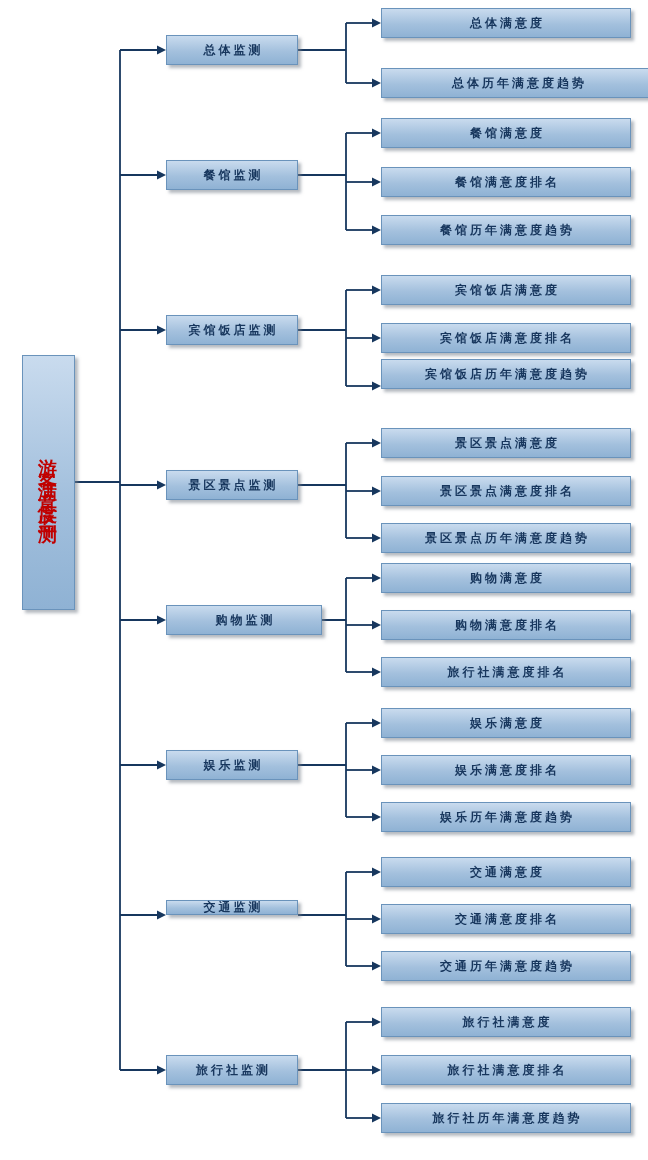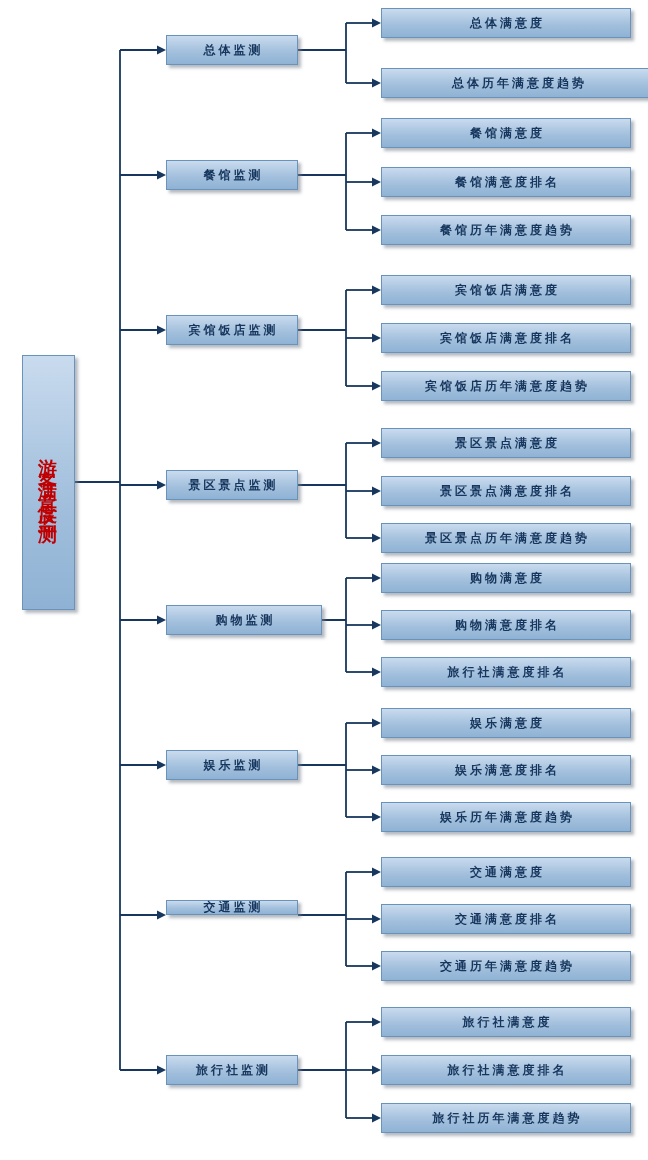--- a/index.html
+++ b/index.html
@@ -115,21 +115,21 @@
       <div class="node branch-node" style="left: 166px; top: 35px; width: 132px; height: 30px;">总体监测</div>
       <div class="node leaf-node" style="left: 381px; top: 8px; width: 250px; height: 30px;">总体满意度</div>
       <div class="node leaf-node" style="left: 381px; top: 68px; width: 274px; height: 30px;">总体历年满意度趋势</div>
       <div class="node branch-node" style="left: 166px; top: 160px; width: 132px; height: 30px;">餐馆监测</div>
       <div class="node leaf-node" style="left: 381px; top: 118px; width: 250px; height: 30px;">餐馆满意度</div>
       <div class="node leaf-node" style="left: 381px; top: 167px; width: 250px; height: 30px;">餐馆满意度排名</div>
       <div class="node leaf-node" style="left: 381px; top: 215px; width: 250px; height: 30px;">餐馆历年满意度趋势</div>
       <div class="node branch-node" style="left: 166px; top: 315px; width: 132px; height: 30px;">宾馆饭店监测</div>
       <div class="node leaf-node" style="left: 381px; top: 275px; width: 250px; height: 30px;">宾馆饭店满意度</div>
       <div class="node leaf-node" style="left: 381px; top: 323px; width: 250px; height: 30px;">宾馆饭店满意度排名</div>
-      <div class="node leaf-node" style="left: 381px; top: 371px; width: 250px; height: 30px;">宾馆饭店历年满意度趋势</div>
+      <div class="node leaf-node" style="left: 381px; top: 359px; width: 250px; height: 30px;">宾馆饭店历年满意度趋势</div>
       <div class="node branch-node" style="left: 166px; top: 470px; width: 132px; height: 30px;">景区景点监测</div>
       <div class="node leaf-node" style="left: 381px; top: 428px; width: 250px; height: 30px;">景区景点满意度</div>
       <div class="node leaf-node" style="left: 381px; top: 476px; width: 250px; height: 30px;">景区景点满意度排名</div>
       <div class="node leaf-node" style="left: 381px; top: 523px; width: 250px; height: 30px;">景区景点历年满意度趋势</div>
       <div class="node branch-node" style="left: 166px; top: 605px; width: 156px; height: 30px;">购物监测</div>
       <div class="node leaf-node" style="left: 381px; top: 563px; width: 250px; height: 30px;">购物满意度</div>
       <div class="node leaf-node" style="left: 381px; top: 610px; width: 250px; height: 30px;">购物满意度排名</div>
       <div class="node leaf-node" style="left: 381px; top: 657px; width: 250px; height: 30px;">旅行社满意度排名</div>
       <div class="node branch-node" style="left: 166px; top: 750px; width: 132px; height: 30px;">娱乐监测</div>
       <div class="node leaf-node" style="left: 381px; top: 708px; width: 250px; height: 30px;">娱乐满意度</div>

